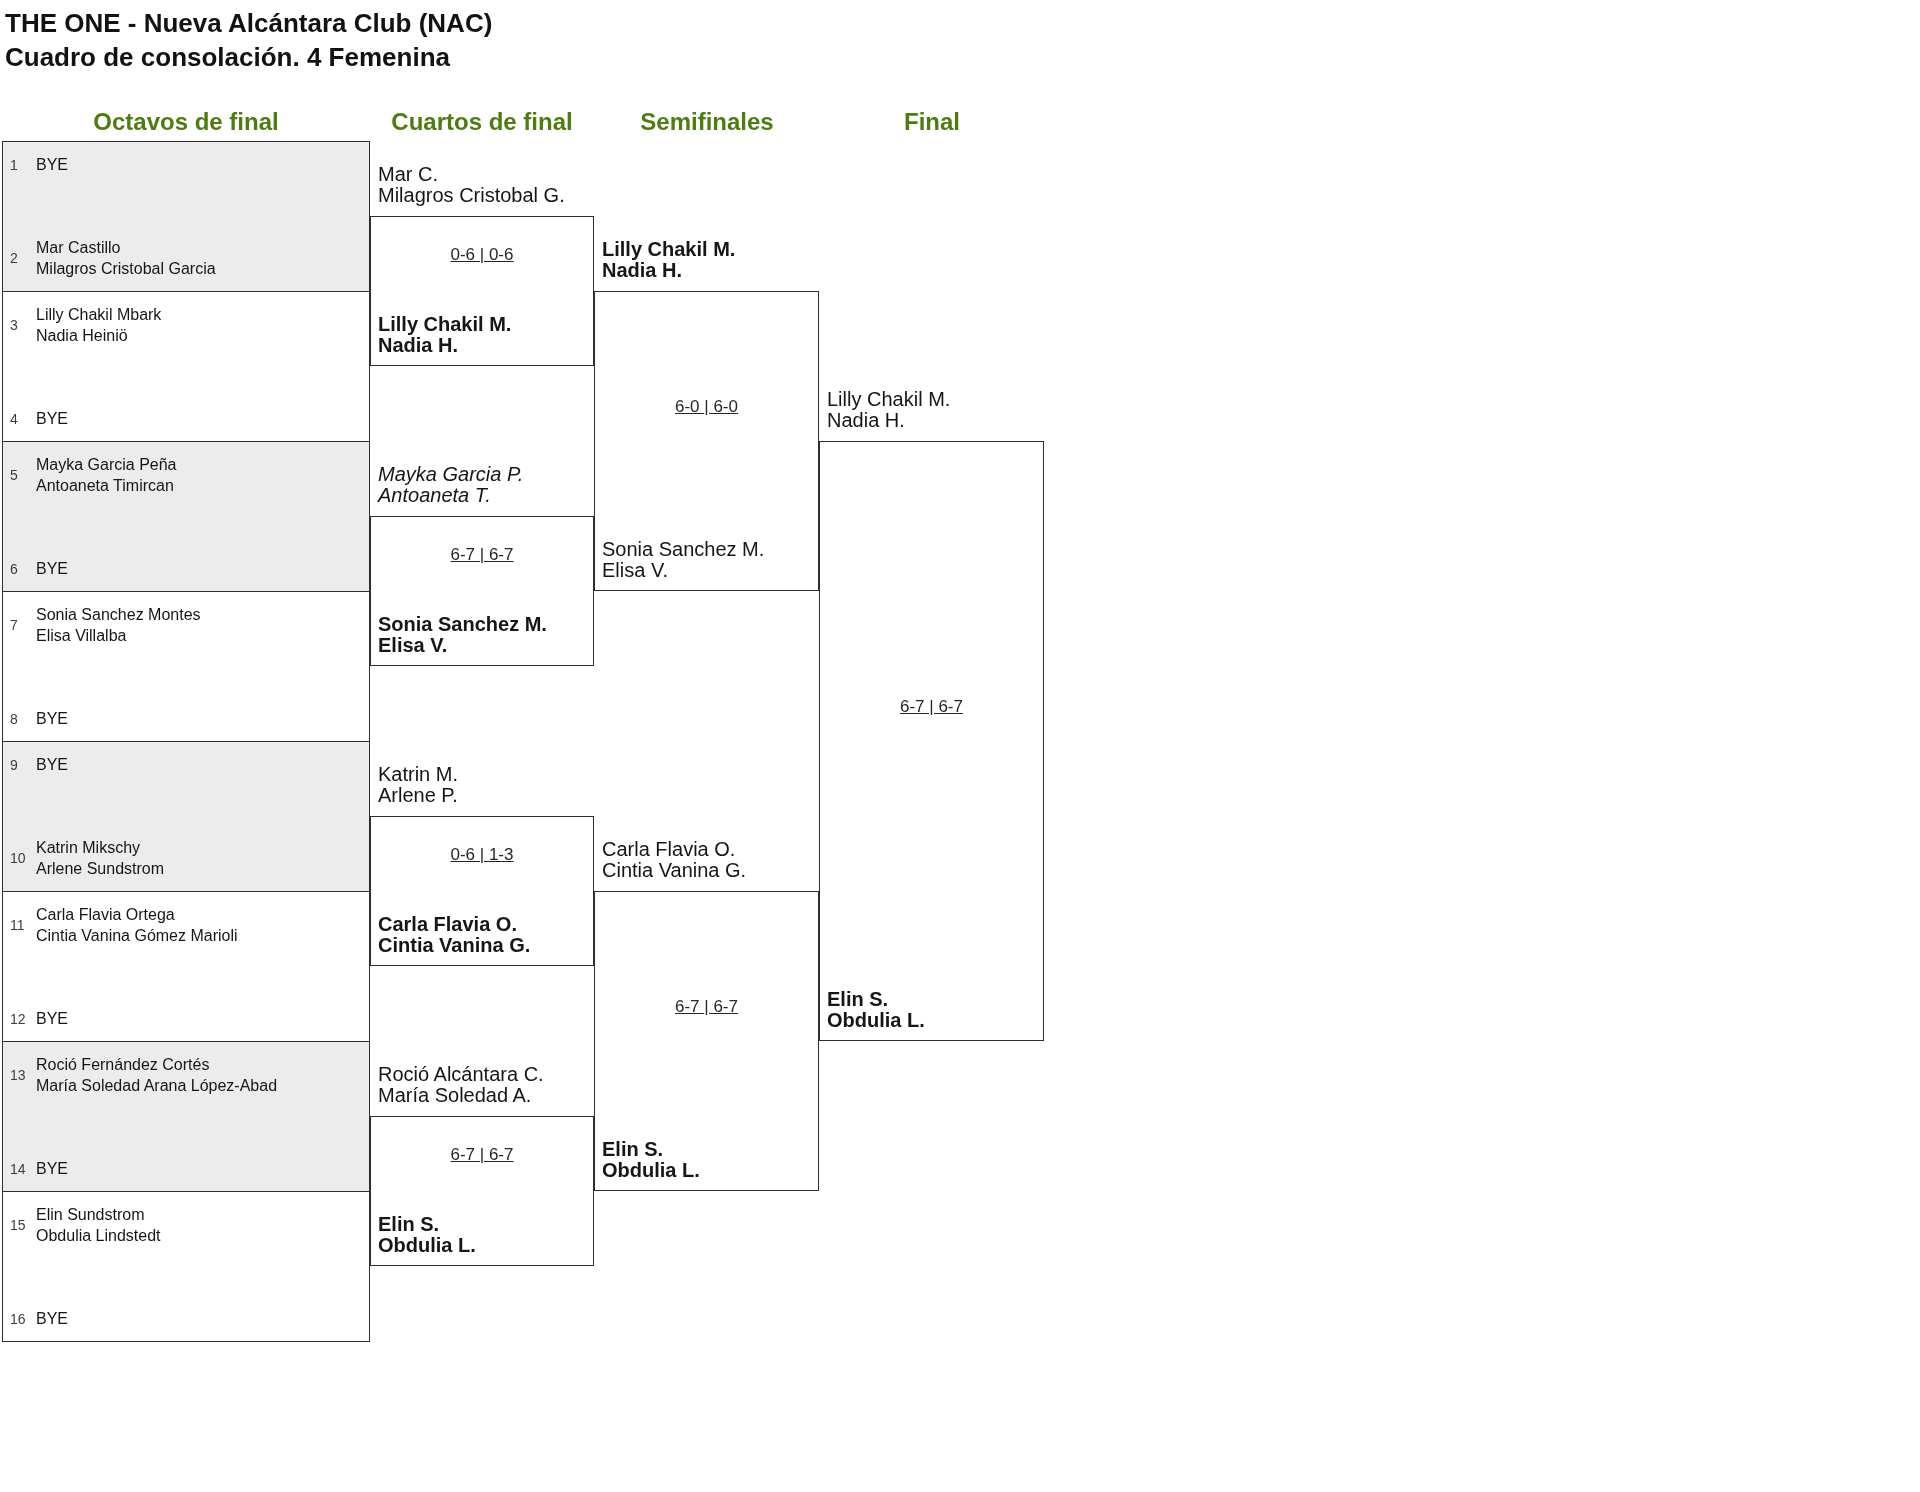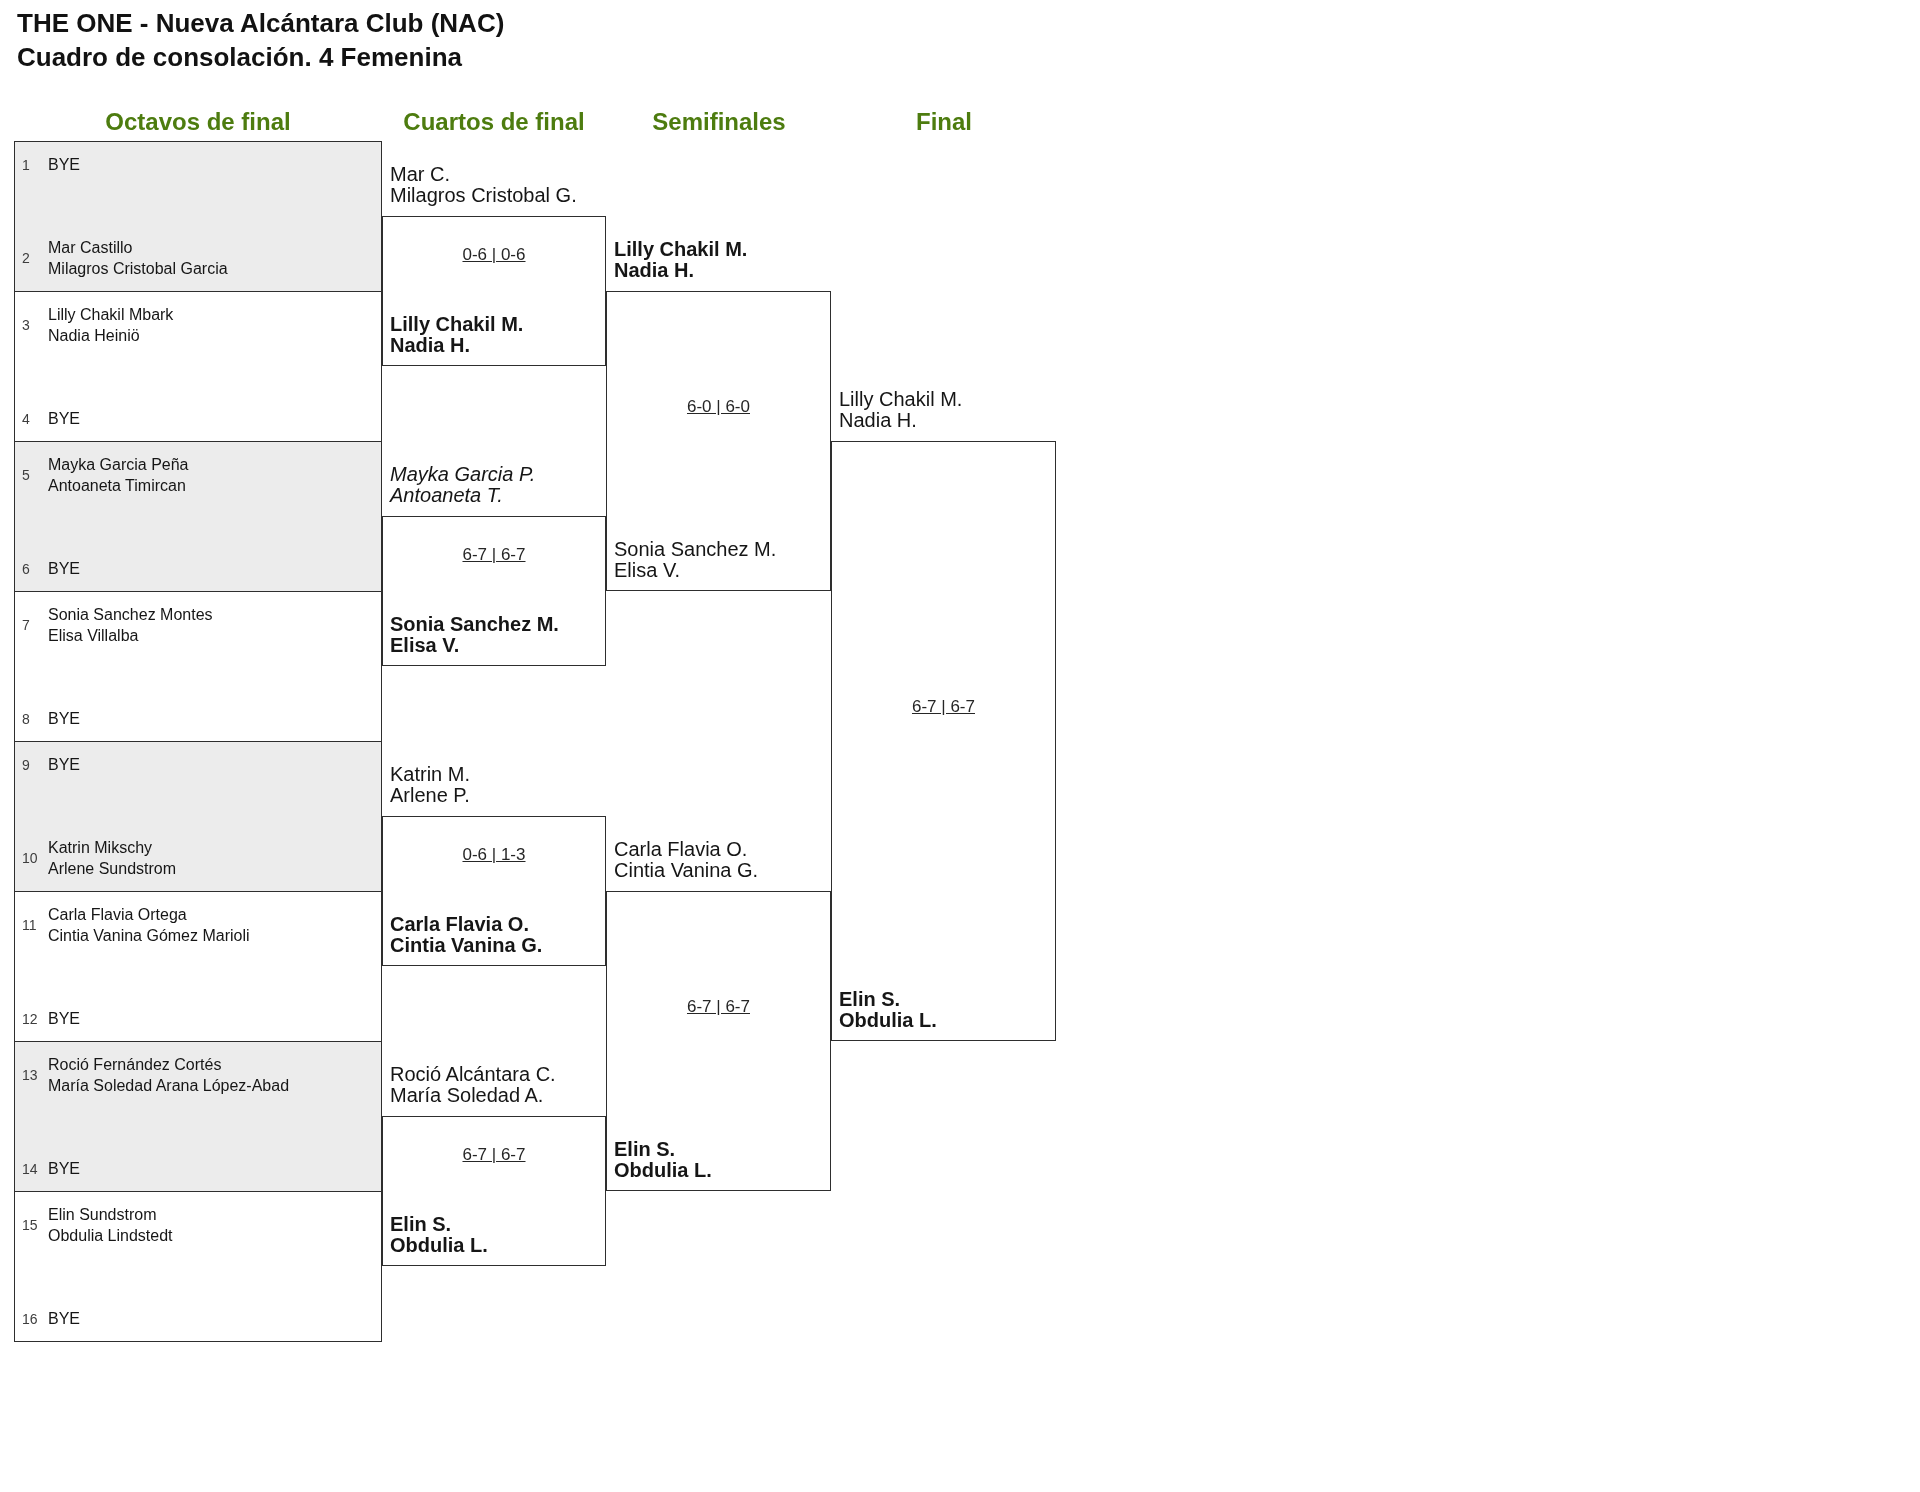--- a/index.html
+++ b/index.html
@@ -1,17 +1,17 @@
 <!DOCTYPE html>
 <html><head>
 <meta charset="utf-8">
 <style>
   html,body{margin:0;padding:0;background:#fff;}
   .page{position:relative;width:1746px;height:1492px;background:#ffffff;overflow:hidden;
-        font-family:"Liberation Sans",sans-serif;color:#161616;margin-left:12px;}
+        font-family:"Liberation Sans",sans-serif;color:#161616;}
   .title{position:absolute;left:5px;top:6px;font-size:26px;line-height:34px;font-weight:700;color:#121212;}
   
   .colhead{position:absolute;top:108px;transform:translateX(-50%);font-size:24px;font-weight:700;color:#4d7c0f;white-space:nowrap;text-align:center;}
   
   .round1{position:absolute;left:2px;top:141px;width:368px;border-top:1px solid #2e2e2e;}
   .group{box-sizing:border-box;height:150px;border:1px solid #2e2e2e;border-top:none;background:#ffffff;}
   .group.shade{background:#ececec;}
   .row{position:relative;height:75px;}
   .rc{position:absolute;left:7px;right:6px;display:flex;align-items:center;gap:7px;}
   .row-top .rc{top:12px;}

